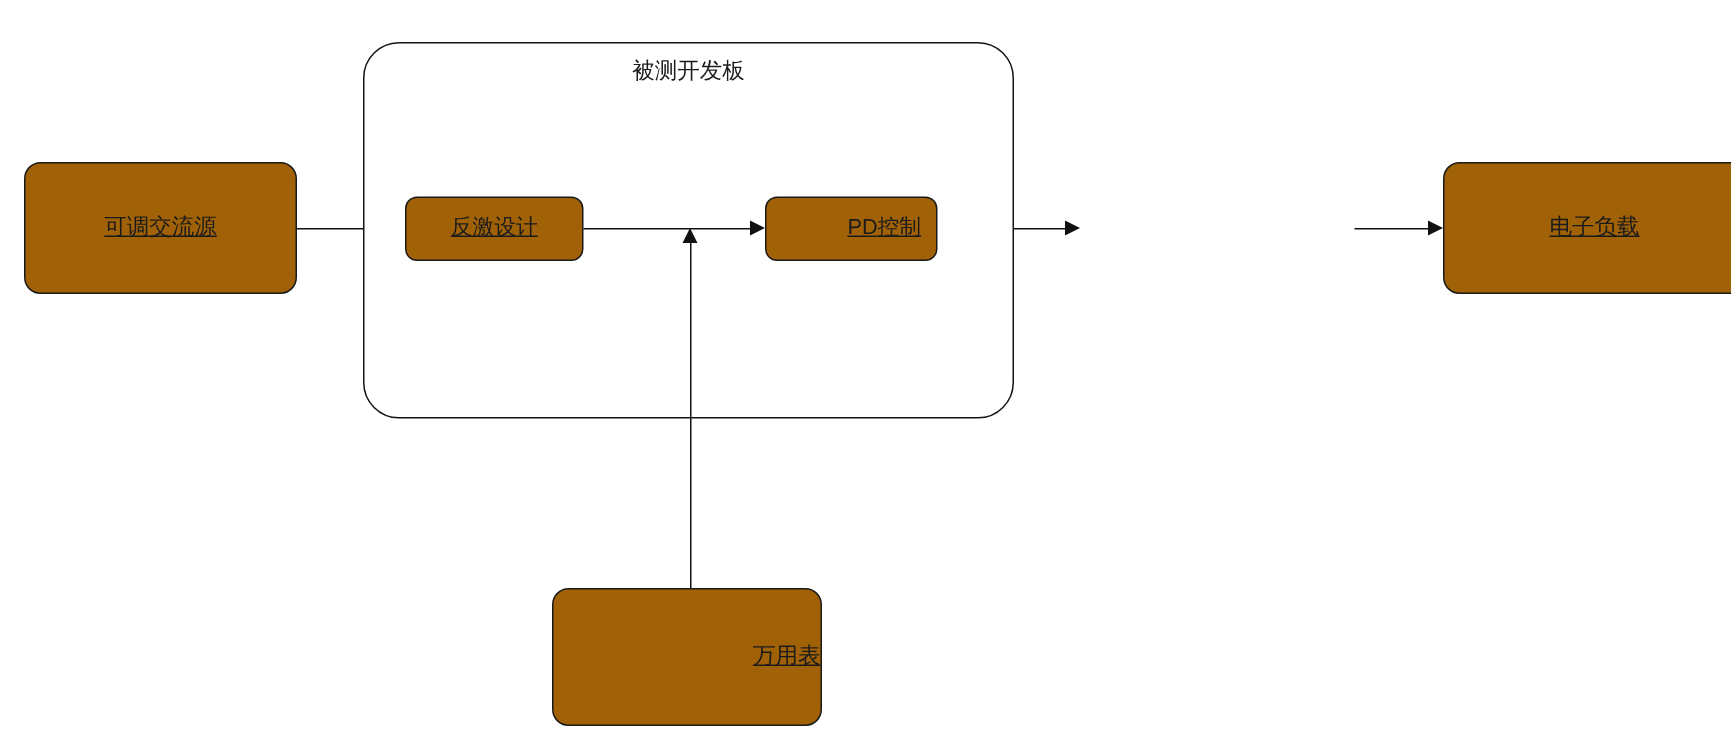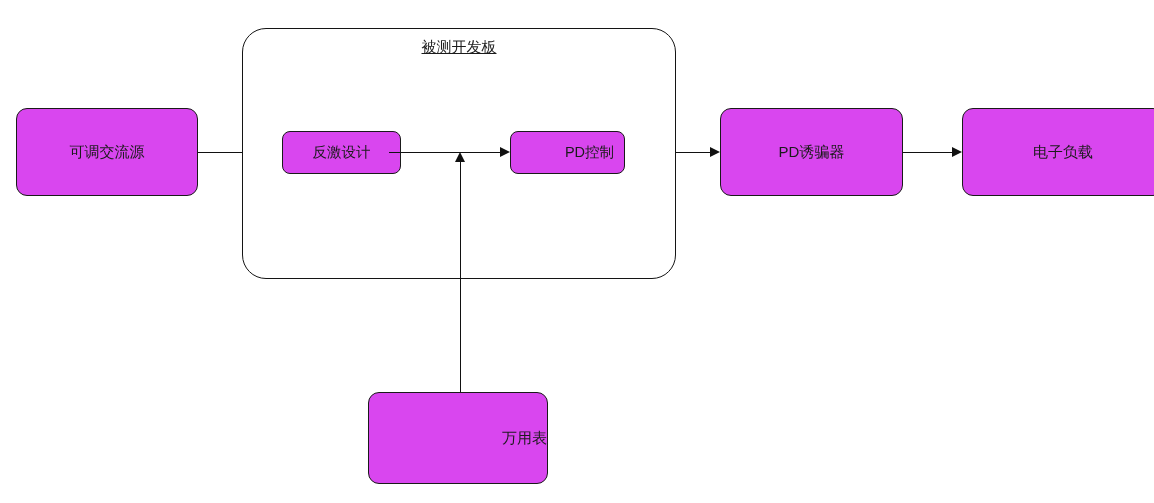--- a/index.html
+++ b/index.html
@@ -12,47 +12,47 @@
     width: 1154px;
     height: 503px;
     background: #ffffff;
     overflow: hidden;
     font-family: "Liberation Sans", "DejaVu Sans", sans-serif;
   }
   .node {
     position: absolute;
     box-sizing: border-box;
     border: 1.4px solid #1a1a1a;
-    background: #d946ef;
+    background: #a16207;
     display: flex;
     align-items: center;
     justify-content: center;
     color: #1b1b1b;
     font-size: 15px;
     line-height: 1.2;
     white-space: nowrap;
+    text-decoration: underline;
   }
   .node.rounded { border-radius: 11px; }
   .node.inner   { border-radius: 8px; font-size: 14.5px; }
 
   .group {
     position: absolute;
     box-sizing: border-box;
     border: 1.5px solid #141414;
     border-radius: 24px;
     background: transparent;
   }
   .group-title {
     position: absolute;
     color: #1b1b1b;
     font-size: 15px;
     white-space: nowrap;
     text-align: center;
     transform: translateX(-50%);
-    text-decoration: underline;
   }
 
   
   .hline {
     position: absolute;
     height: 0;
     border-top: 1.4px solid #111111;
   }
   .vline {
     position: absolute;
@@ -81,37 +81,34 @@
 
   <div class="node rounded" style="left:16px; top:108px; width:182px; height:88px;">
     <span>可调交流源</span>
   </div>
 
   <div class="hline" style="left:198px; top:152px; width:44px;"></div>
 
   <div class="group" style="left:242px; top:28px; width:434px; height:251px;"></div>
   <div class="group-title" style="left:459px; top:38px;">被测开发板</div>
 
-  <div class="node inner" style="left:270px; top:131px; width:119px; height:43px;margin-left:12px;">
+  <div class="node inner" style="left:270px; top:131px; width:119px; height:43px;">
     <span>反激设计</span>
   </div>
 
   <div class="node inner" style="left:510px; top:131px; width:115px; height:43px;padding-left:44px;">
     <span>PD控制</span>
   </div>
 
   <div class="hline" style="left:389px; top:152px; width:111px;"></div>
   <div class="arrow-right" style="left:500px; top:146.5px;"></div>
 
   <div class="hline" style="left:676px; top:152px; width:34px;"></div>
   <div class="arrow-right" style="left:710px; top:146.5px;"></div>
 
-  <div class="node rounded" style="left:720px; top:108px; width:183px; height:88px;">
-    <span>PD诱骗器</span>
-  </div>
 
   <div class="hline" style="left:903px; top:152px; width:49px;"></div>
   <div class="arrow-right" style="left:952px; top:146.5px;"></div>
 
   <div class="node rounded" style="left:962px; top:108px; width:202px; height:88px;align-items:center;">
     <span>电子负载</span>
   </div>
 
   <div class="node rounded" style="left:368px; top:392px; width:180px; height:92px;justify-content:flex-end;">
     <span>万用表</span>

